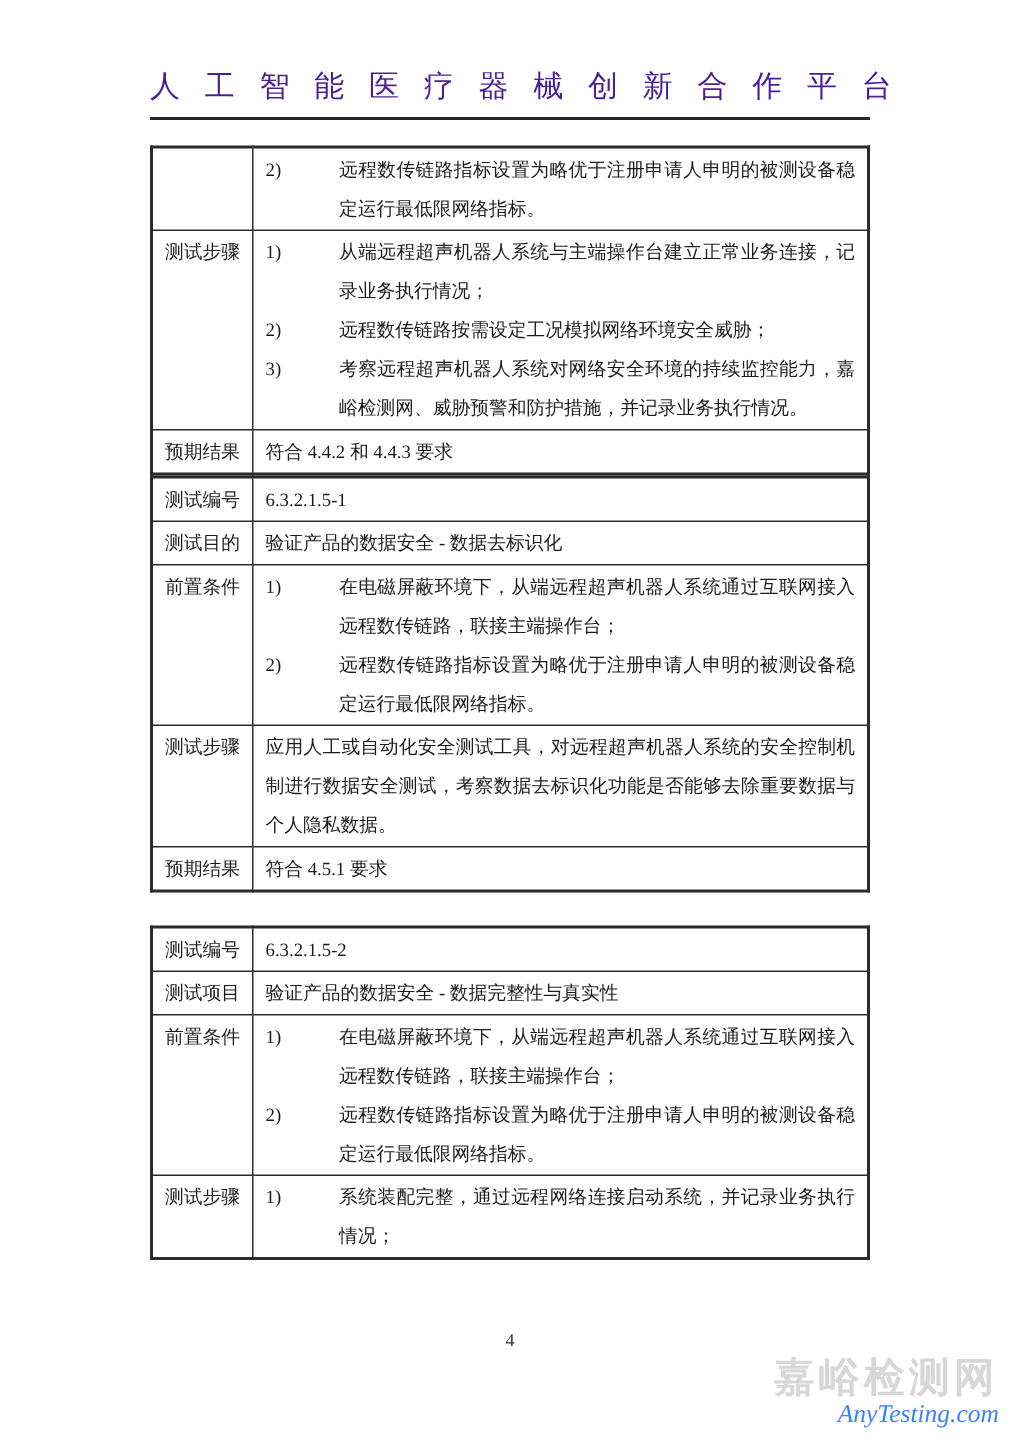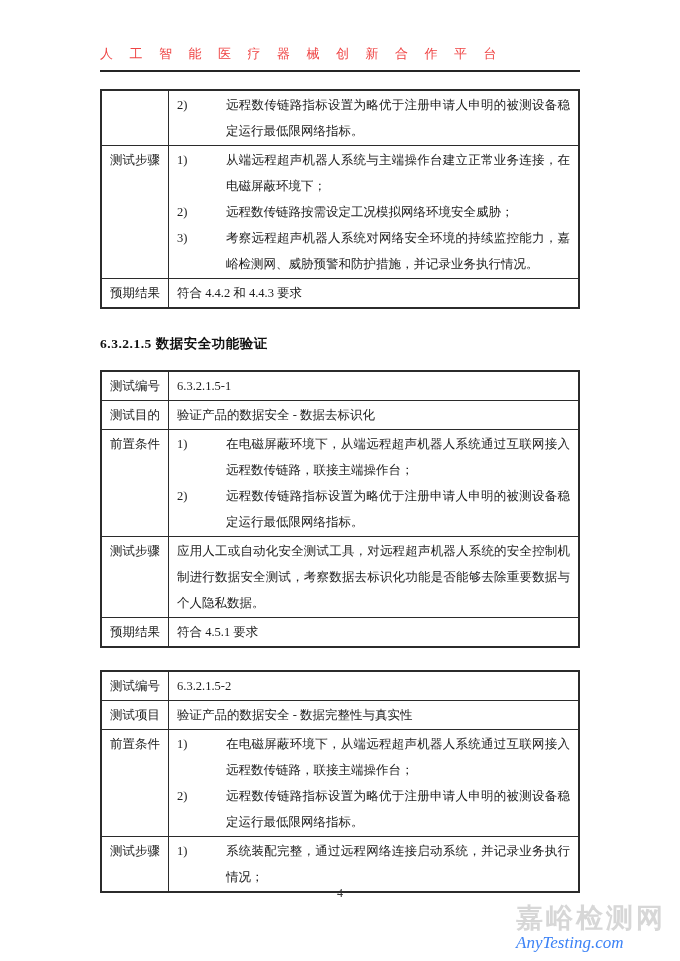--- a/index.html
+++ b/index.html
@@ -3,38 +3,38 @@
 <meta charset="utf-8">
 <style>
   html,body { margin:0; padding:0; background:#ffffff; }
   .page {
     position:relative; width:680px; height:961px; margin:0 auto;
     background:#ffffff; box-sizing:border-box; padding:44px 100px 0 100px;
     font-family:"Liberation Serif","DejaVu Serif",serif; color:#1c1c1c;
     overflow:hidden;
   }
   .hd { border-bottom:2px solid #252525; padding-bottom:7px; white-space:nowrap; }
-  .hd-title { font-size:13px; letter-spacing:16.5px; color:#ef4444; }
+  .hd-title { font-size:20px; letter-spacing:16.5px; color:#4c1d95; }
   .doc-table {
     width:100%; border-collapse:collapse; table-layout:fixed;
     margin-top:17px; font-size:12.5px; border:2px solid #2b2b2b;
   }
   .doc-table td {
     border:1px solid #2b2b2b; vertical-align:top;
     padding:1px 8px; line-height:26px;
   }
   td.lc { width:60px; text-align:center; padding:1px 3px; }
   td.cc { text-align:justify; }
   .item { display:flex; }
   .num { flex:0 0 30px; }
   .txt { flex:1; text-align:justify;margin-left:19px; }
   .sec-heading { font-size:13.5px; font-weight:bold; margin:26px 0 17px 0; letter-spacing:0.5px; color:#111; }
   .mt2 { margin-top:22px; }
   .pageno { position:absolute; top:886px; left:0; right:0; text-align:center; font-size:12px; color:#333; }
-  .wm { position:absolute; right:14px; bottom:8px; text-align:left; }
+  .wm { position:absolute; right:14px; bottom:8px; text-align:right; }
   .wm-cn { font-size:27px; font-weight:bold; letter-spacing:3px; color:#d7d7d7; line-height:1.15; }
   .wm-en { font-size:17px; font-style:italic; color:#3b82f6; line-height:1.1; }
 </style>
 </head>
 <body>
 
 <div class="page">
 
   <div class="hd">
     <span class="hd-title">人工智能医疗器械创新合作平台</span>
@@ -49,40 +49,39 @@
           <span class="num">2)</span>
           <span class="txt">远程数传链路指标设置为略优于注册申请人申明的被测设备稳定运行最低限网络指标。</span>
         </div>
       </td>
     </tr>
     <tr>
       <td class="lc">测试步骤</td>
       <td class="cc">
         <div class="item">
           <span class="num">1)</span>
-          <span class="txt">从端远程超声机器人系统与主端操作台建立正常业务连接，在电磁屏蔽环境下；</span>
+          <span class="txt">从端远程超声机器人系统与主端操作台建立正常业务连接，记录业务执行情况；</span>
         </div>
         <div class="item">
           <span class="num">2)</span>
           <span class="txt">远程数传链路按需设定工况模拟网络环境安全威胁；</span>
         </div>
         <div class="item">
           <span class="num">3)</span>
           <span class="txt">考察远程超声机器人系统对网络安全环境的持续监控能力，嘉峪检测网、威胁预警和防护措施，并记录业务执行情况。</span>
         </div>
       </td>
     </tr>
     <tr>
       <td class="lc">预期结果</td>
       <td class="cc">符合 4.4.2 和 4.4.3 要求</td>
     </tr>
   </tbody>
     </table>
 
-  <div class="sec-heading">6.3.2.1.5 数据安全功能验证</div>
 
   <table class="doc-table" style="margin-top:0;">
     <tbody>
         <tr>
       <td class="lc">测试编号</td>
       <td class="cc">6.3.2.1.5-1</td>
     </tr>
     <tr>
       <td class="lc">测试目的</td>
       <td class="cc">验证产品的数据安全 - 数据去标识化</td>

